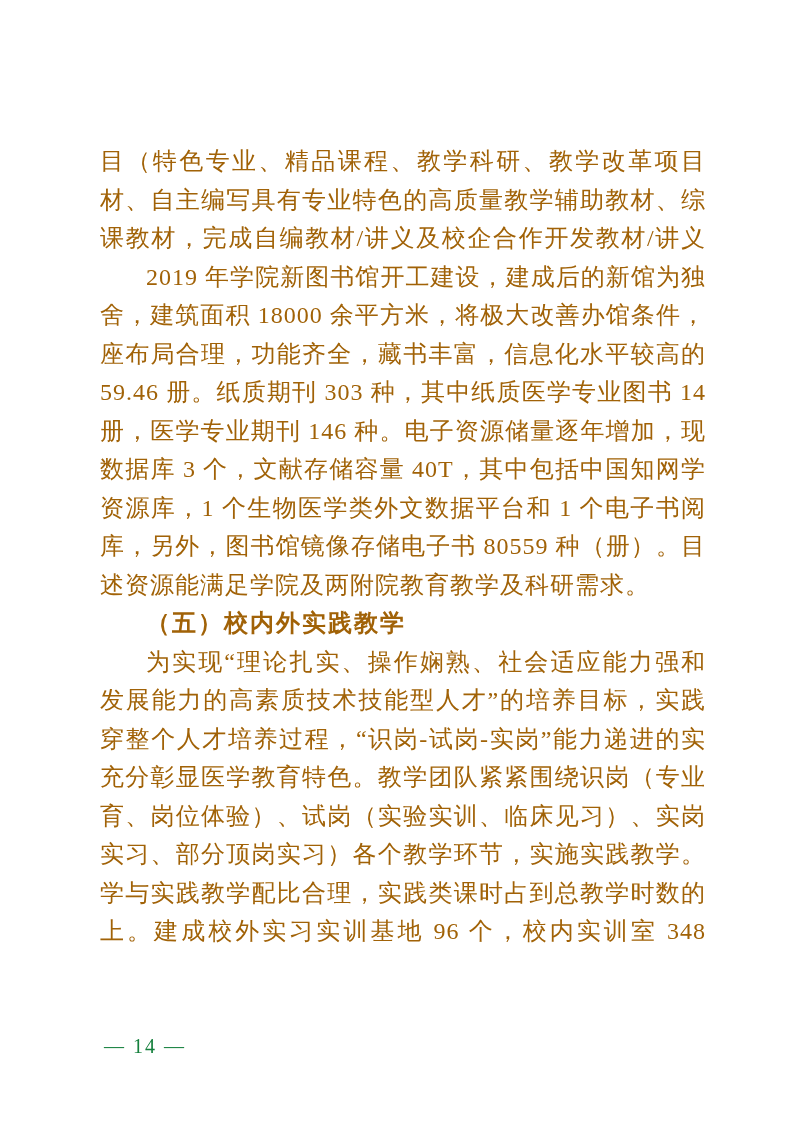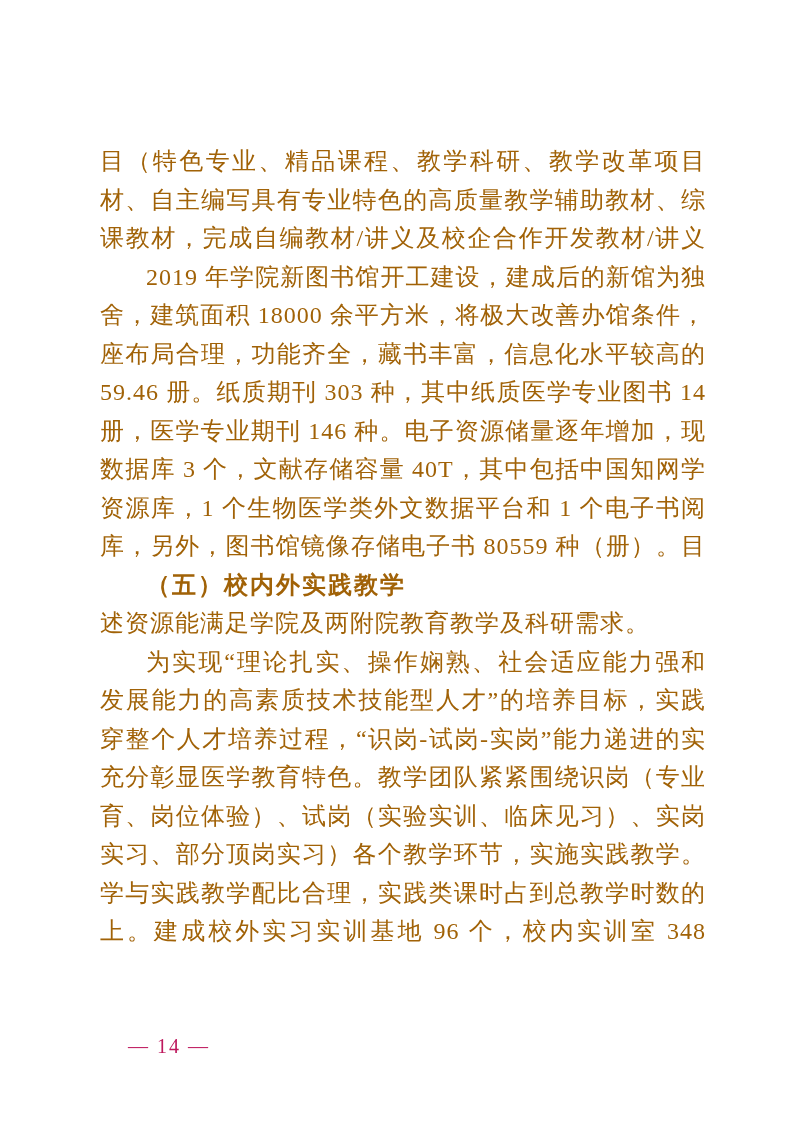--- a/index.html
+++ b/index.html
@@ -34,44 +34,44 @@
   }
   .line.short { text-align-last: left; }
   .line.indent { padding-left: 46px; }
   .line.heading {
     font-weight: 700;
     text-align-last: left;
     letter-spacing: 2px;
   }
   .footer {
     position: absolute;
-    left: 128px; top: 1035px;
+    left: 104px; top: 1035px;
     font-size: 20px;
     letter-spacing: 2px;
-    color: #be185d;
+    color: #15803d;
   }
 </style>
 </head>
 <body>
 
 <div class="page">
   <div class="content" id="content">
       <div class="line">目（特色专业、精品课程、教学科研、教学改革项目等）教</div>
       <div class="line">材、自主编写具有专业特色的高质量教学辅助教材、综合素质</div>
       <div class="line">课教材，完成自编教材/讲义及校企合作开发教材/讲义 43 本。</div>
       <div class="line indent">2019 年学院新图书馆开工建设，建成后的新馆为独立馆</div>
       <div class="line">舍，建筑面积 18000 余平方米，将极大改善办馆条件，成为一</div>
       <div class="line">座布局合理，功能齐全，藏书丰富，信息化水平较高的现代化</div>
       <div class="line">59.46 册。纸质期刊 303 种，其中纸质医学专业图书 14 万余</div>
       <div class="line">册，医学专业期刊 146 种。电子资源储量逐年增加，现有文献</div>
       <div class="line">数据库 3 个，文献存储容量 40T，其中包括中国知网学术期刊</div>
       <div class="line">资源库，1 个生物医学类外文数据平台和 1 个电子书阅读数据</div>
       <div class="line">库，另外，图书馆镜像存储电子书 80559 种（册）。目前，上</div>
+      <div class="line short">述资源能满足学院及两附院教育教学及科研需求。</div>
       <div class="line heading indent short">（五）校内外实践教学</div>
-      <div class="line short">述资源能满足学院及两附院教育教学及科研需求。</div>
       <div class="line indent">为实现“理论扎实、操作娴熟、社会适应能力强和可持续</div>
       <div class="line">发展能力的高素质技术技能型人才”的培养目标，实践教学贯</div>
       <div class="line">穿整个人才培养过程，“识岗-试岗-实岗”能力递进的实践教学链</div>
       <div class="line">充分彰显医学教育特色。教学团队紧紧围绕识岗（专业入学教</div>
       <div class="line">育、岗位体验）、试岗（实验实训、临床见习）、实岗（跟岗</div>
       <div class="line">实习、部分顶岗实习）各个教学环节，实施实践教学。理论教</div>
       <div class="line">学与实践教学配比合理，实践类课时占到总教学时数的 50%以</div>
       <div class="line">上。建成校外实习实训基地 96 个，校内实训室 348 个，校内实</div>
     </div>
   <div class="footer">

